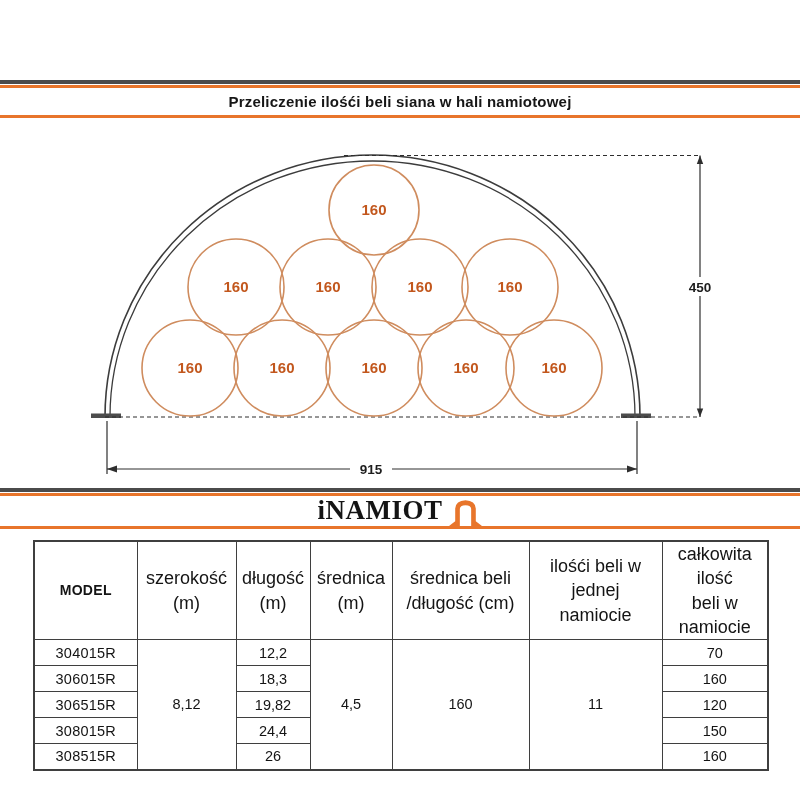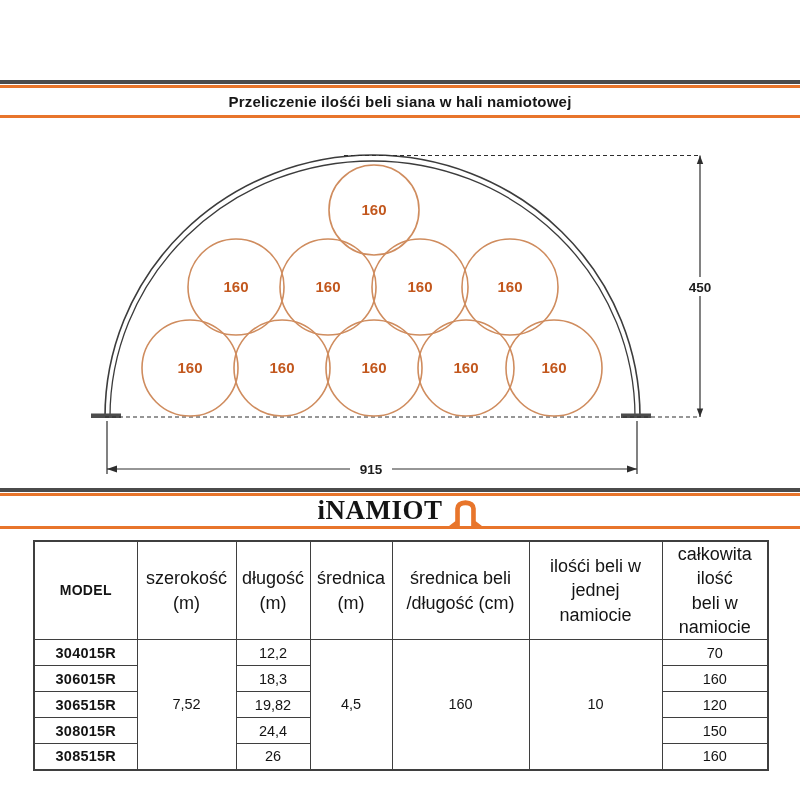--- a/index.html
+++ b/index.html
@@ -45,21 +45,21 @@
     border:1.5px solid #3f3f3f;text-align:center;vertical-align:middle;
     padding:0;background:#ffffff;color:#141414;
   }
   table.spec{border:2px solid #3f3f3f;}
   thead tr{height:45px;}
   tbody tr{height:26px;}
   th{font-weight:normal;font-size:18px;line-height:1.35;}
   th .h-line{display:block;}
   th.model-h{font-weight:bold;font-size:14px;letter-spacing:.3px;}
   td{font-size:14.5px;}
-  td.model-cell{font-weight:bold;letter-spacing:.2px;}
+  td.model-cell{font-weight:normal;letter-spacing:.2px;}
 </style>
 </head>
 <body>
 
 <div class="page">
 
   <div class="band title-band">
     <div class="band-dark"></div>
     <div class="band-orange"></div>
     <div class="band-content">
@@ -180,25 +180,25 @@
         </th>
         <th>
           <span class="h-line">całkowita ilość</span>
           <span class="h-line">beli w namiocie</span>
         </th>
       </tr>
     </thead>
     <tbody>
       <tr>
         <td class="model-cell">304015R</td>
-        <td rowspan="5">7,52</td>
+        <td rowspan="5">8,12</td>
         <td>12,2</td>
         <td rowspan="5">4,5</td>
         <td rowspan="5">160</td>
-        <td rowspan="5">10</td>
+        <td rowspan="5">11</td>
         <td>70</td>
       </tr>
       <tr>
         <td class="model-cell">306015R</td>
         <td>18,3</td>
         <td>160</td>
       </tr>
       <tr>
         <td class="model-cell">306515R</td>
         <td>19,82</td>

